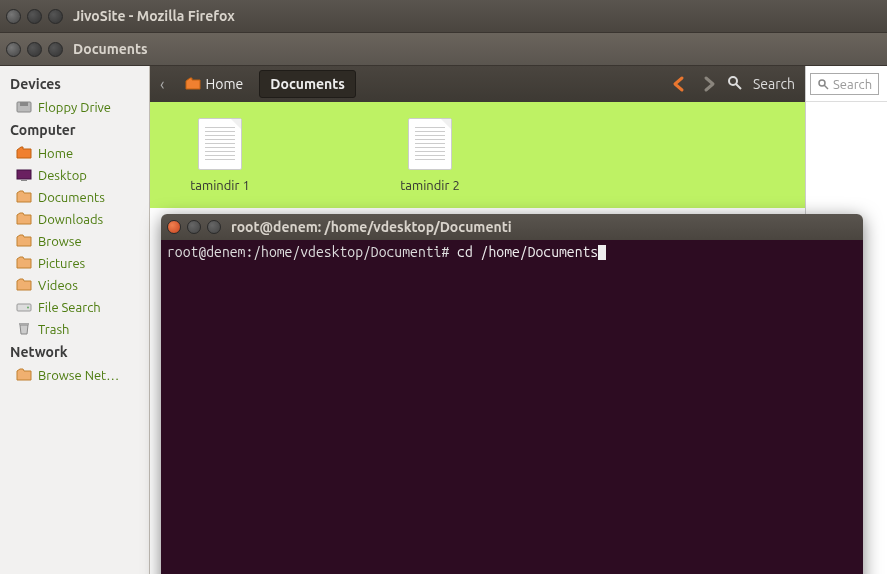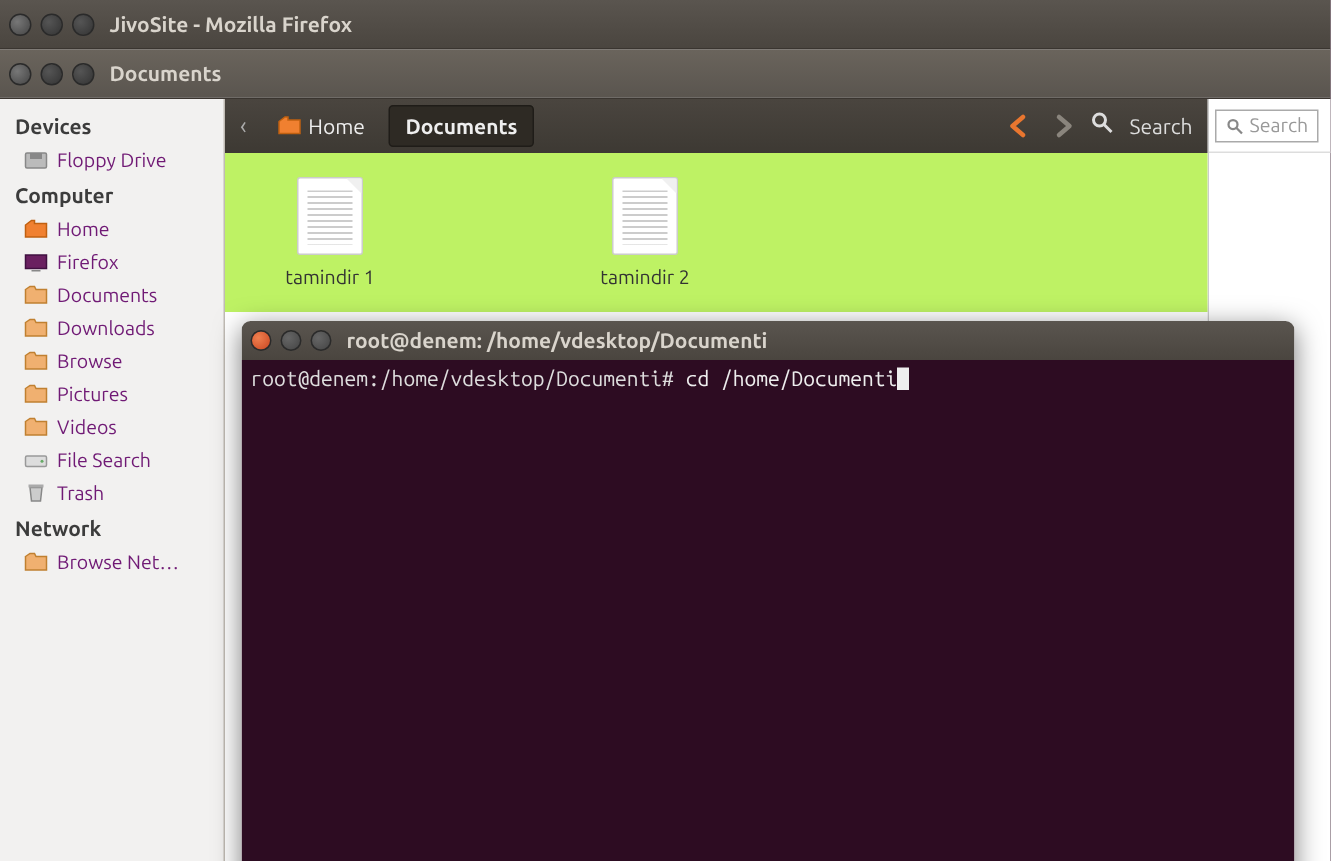--- a/index.html
+++ b/index.html
@@ -43,21 +43,21 @@
       font-weight: bold;
       color: #3c3c3c;
       font-size: 14px;
       padding: 4px 10px;
     }
     .sidebar-item {
       display: flex;
       align-items: center;
       padding: 3px 10px 3px 16px;
       font-size: 13px;
-      color: #701a75;
+      color: #4d7c0f;
       gap: 6px;
     }
     .sidebar-item .icon { width: 16px; height: 16px; display: inline-flex; align-items:center; justify-content:center; }
     
     .content { flex: 1; position: relative; background: #fff; }
     
     .toolbar {
       height: 36px;
       background: linear-gradient(#4a453f, #3d3933);
       display: flex;
@@ -227,21 +227,21 @@
       </span>
       <span>Home</span>
     </div>
     <div class="sidebar-item">
       <span class="icon">
         <svg viewBox="0 0 16 16" width="16" height="16">
             <rect x="1" y="3" width="14" height="9" fill="#6a2060" stroke="#401040"></rect>
             <rect x="5" y="13" width="6" height="1" fill="#888"></rect>
           </svg>
       </span>
-      <span>Firefox</span>
+      <span>Desktop</span>
     </div>
     <div class="sidebar-item">
       <span class="icon">
         <svg viewBox="0 0 16 16" width="16" height="16">
             <path d="M1 4l3-2h3l1 2h7v9H1z" fill="#f0b070" stroke="#c08030"></path>
           </svg>
       </span>
       <span>Documents</span>
     </div>
     <div class="sidebar-item">
@@ -374,16 +374,16 @@
   <div class="terminal-titlebar">
     <div class="term-controls">
       <div class="term-btn close"></div>
       <div class="term-btn min"></div>
       <div class="term-btn max"></div>
     </div>
     <div class="titlebar-text">root@denem: /home/vdesktop/Documenti</div>
   </div>
   <div class="terminal-body">
     <div class="term-line">
-      <span class="term-prompt">root@denem:/home/vdesktop/Documenti#</span><span>&nbsp;</span><span>cd /home/Documenti</span><span class="term-cursor"></span>
+      <span class="term-prompt">root@denem:/home/vdesktop/Documenti#</span><span>&nbsp;</span><span>cd /home/Documents</span><span class="term-cursor"></span>
     </div>
   </div>
 </div>
 
 </body></html>

